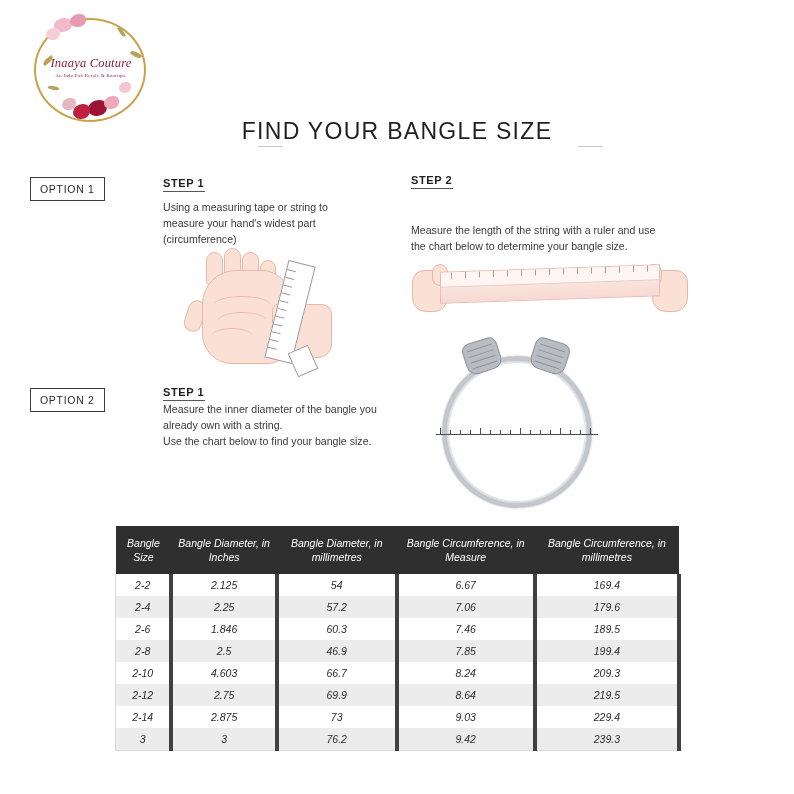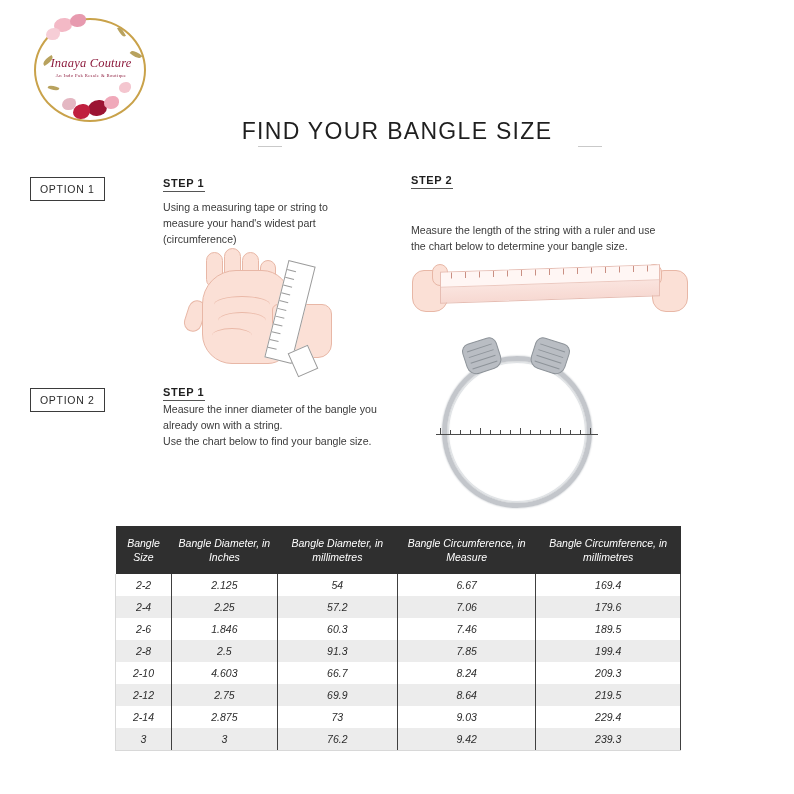--- a/index.html
+++ b/index.html
@@ -306,21 +306,21 @@
     padding: 10px 4px;
     text-align: center;
     border: none;
     vertical-align: middle;
   }
   thead th:first-child { text-align: center; }
   tbody td {
     text-align: center;
     padding: 5px 4px;
     border-left: 1px solid #d8d8d8;
-    border-right: 1px solid #404040;
+    border-right: 4px solid #404040;
     color: #2b2b2b;
   }
   tbody tr:nth-child(even) { background: #ececec; }
   tbody tr:nth-child(odd) { background: #ffffff; }
   tbody tr:last-child td { border-bottom: 1px solid #d8d8d8; }
 </style>
 </head>
 <body>
 
 <div class="logo-wrap">
@@ -482,21 +482,21 @@
       <tr>
         <td>2-6</td>
         <td>1.846</td>
         <td>60.3</td>
         <td>7.46</td>
         <td>189.5</td>
       </tr>
       <tr>
         <td>2-8</td>
         <td>2.5</td>
-        <td>91.3</td>
+        <td>46.9</td>
         <td>7.85</td>
         <td>199.4</td>
       </tr>
       <tr>
         <td>2-10</td>
         <td>4.603</td>
         <td>66.7</td>
         <td>8.24</td>
         <td>209.3</td>
       </tr>

